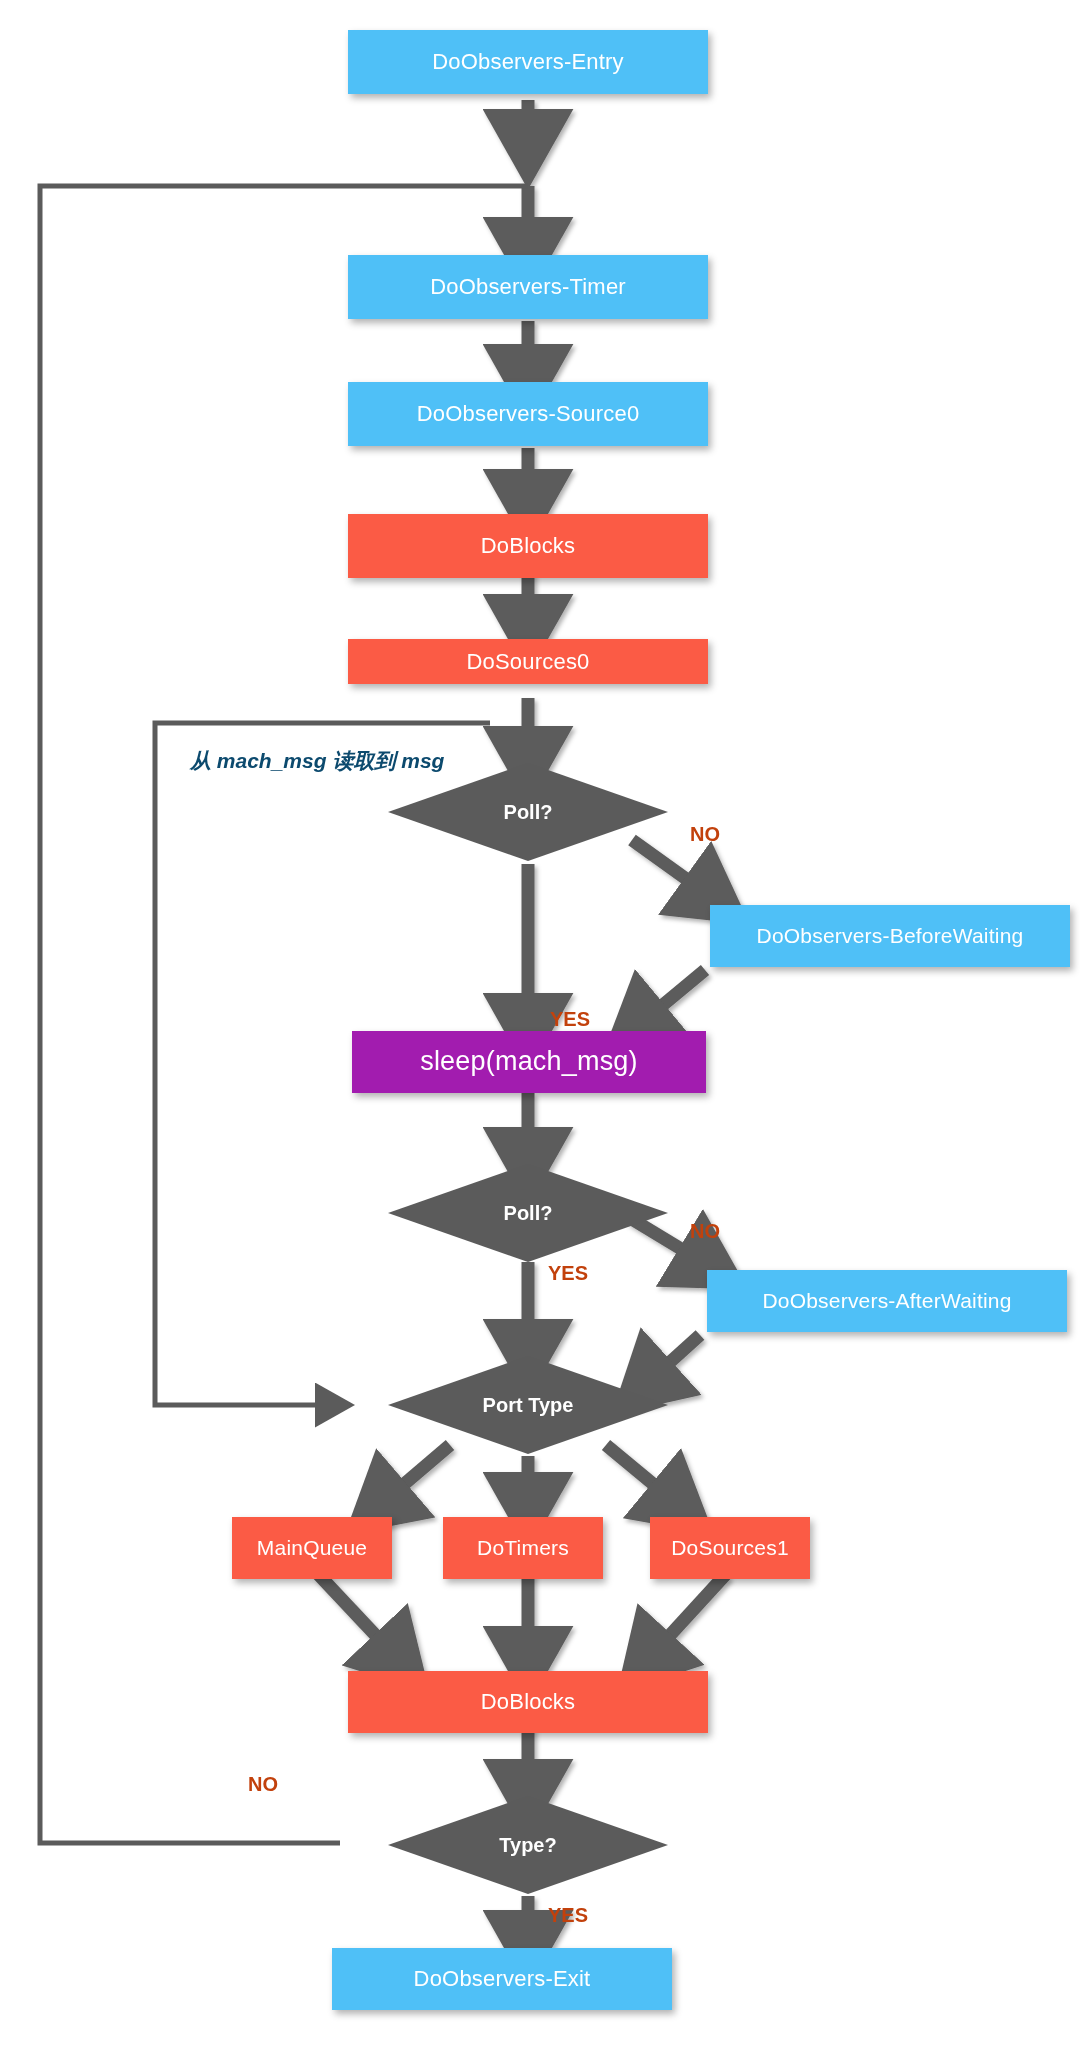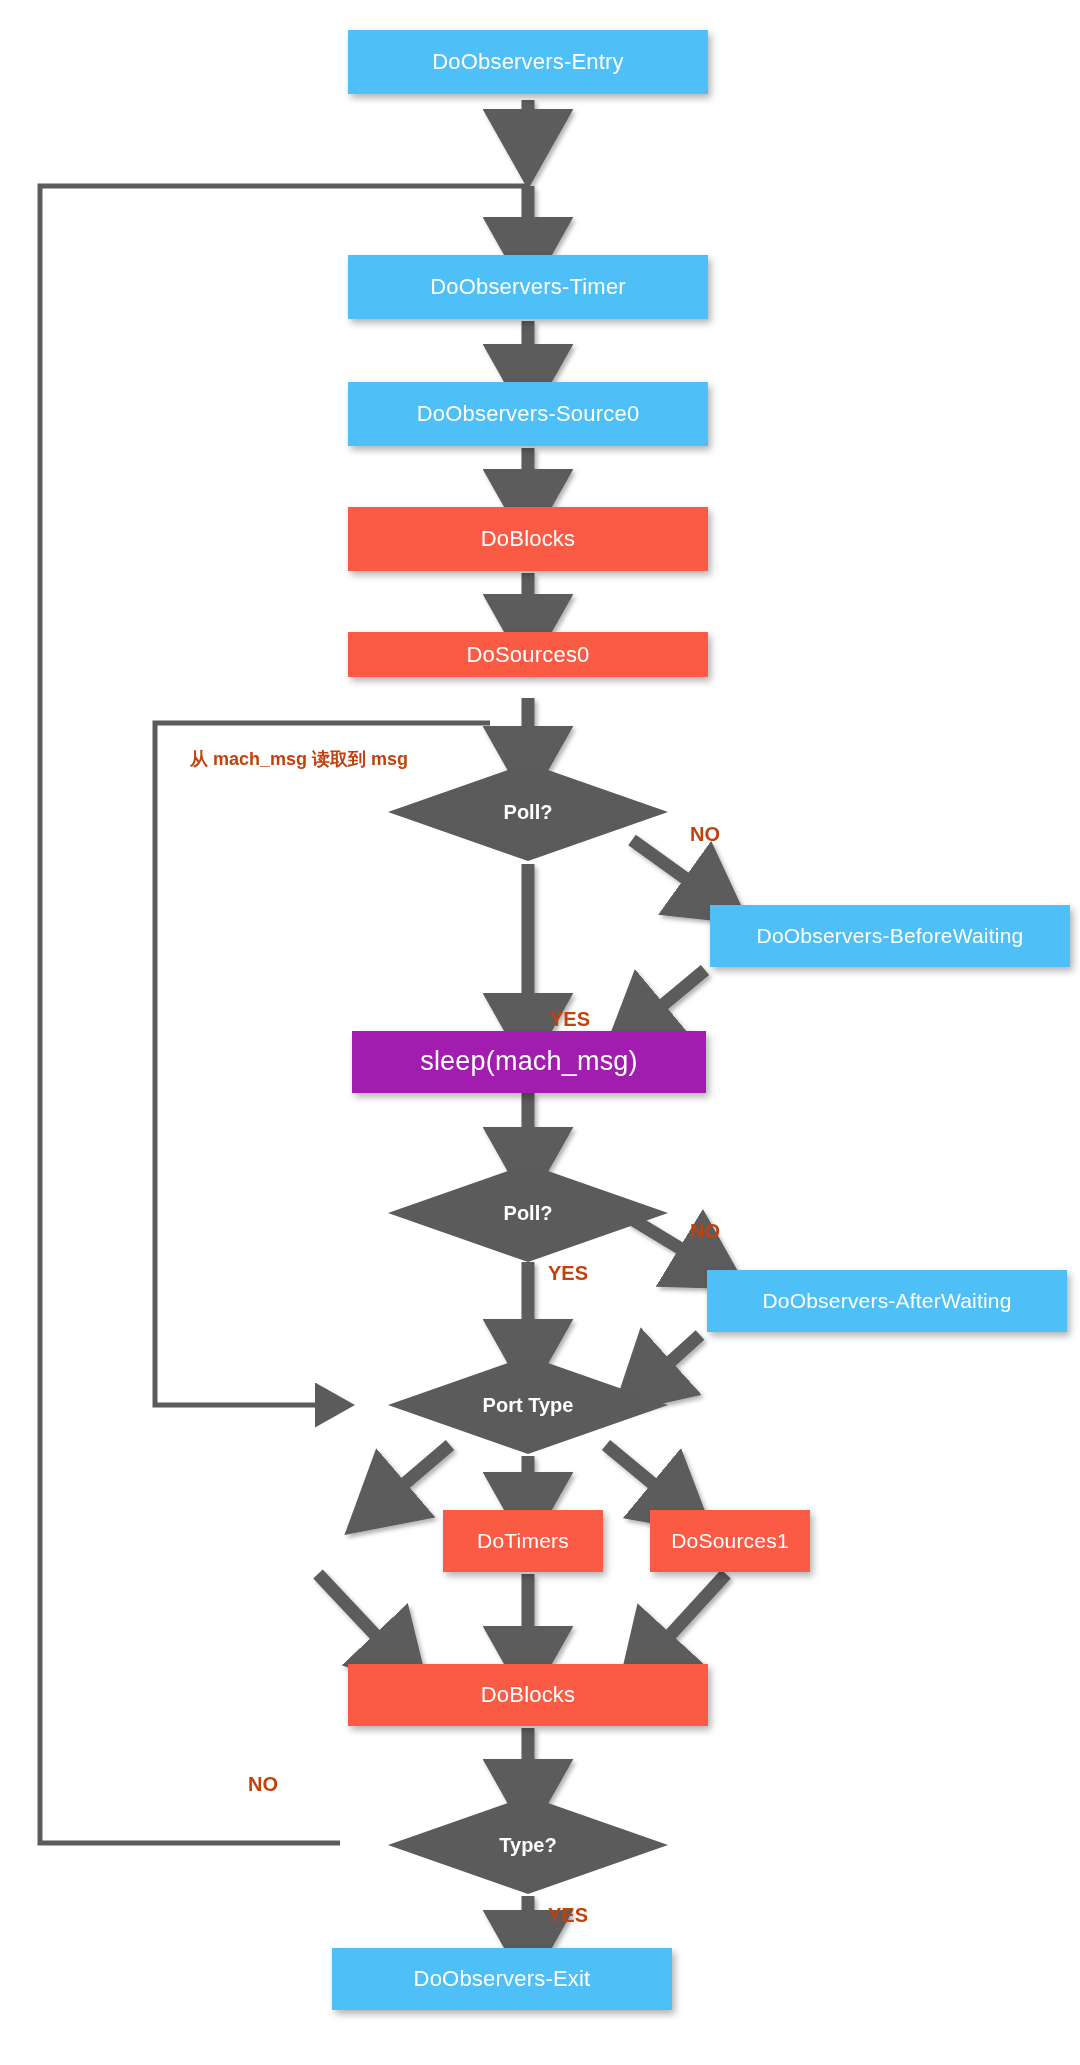--- a/index.html
+++ b/index.html
@@ -34,21 +34,21 @@
     color: #ffffff;
     text-align: center;
     line-height: 1.15;
     letter-spacing: 0.2px;
     user-select: none;
   }
   .node.rect {
     box-shadow: 3px 4px 7px rgba(0,0,0,0.30);
   }
   .node.blue   { background: #4FC0F7; }
-  .node.red    { background: #FB5B45; }
+  .node.red    { background: #FB5B45; margin-top: 7px; }
   .node.gray   { background: #a21caf; }
   .node .lbl {
     display: block;
     padding: 0 6px;
     white-space: nowrap;
   }
   .diamond {
     position: absolute;
     display: flex;
     align-items: center;
@@ -74,25 +74,26 @@
   .edge-label {
     position: absolute;
     color: #c2410c;
     font-weight: bold;
     font-size: 20px;
     white-space: nowrap;
     user-select: none;
   }
   .cn-label {
     position: absolute;
-    color: #c2410c;
+    color: #0c4a6e;
     font-weight: bold;
-    font-size: 18px;
-    white-space: nowrap;
-    user-select: none;
+    font-size: 21px;
+    white-space: nowrap;
+    user-select: none;
+    font-style: italic;
   }
 </style>
 </head>
 <body>
 
 <div id="stage">
 
   <svg id="wires" viewBox="0 0 1080 2065" xmlns="http://www.w3.org/2000/svg">
     <defs>
       <marker id="ah" markerWidth="7" markerHeight="7" refX="2.4" refY="3.5" orient="auto" markerUnits="strokeWidth">
@@ -199,20 +200,23 @@
 
   <div class="node rect blue" style="left:707px; top:1270px; width:360px; height:62px; font-size:21px;">
     <span class="lbl">DoObservers-AfterWaiting</span>
   </div>
 
   <div class="diamond" style="left:388px; top:1356px; width:280px; height:98px; font-size:20px;">
     <span class="dshape"></span>
     <span class="lbl">Port Type</span>
   </div>
 
+  <div class="node rect red" style="left:232px; top:1510px; width:160px; height:62px; font-size:21px;">
+    <span class="lbl">MainQueue</span>
+  </div>
 
   <div class="node rect red" style="left:443px; top:1510px; width:160px; height:62px; font-size:21px;">
     <span class="lbl">DoTimers</span>
   </div>
 
   <div class="node rect red" style="left:650px; top:1510px; width:160px; height:62px; font-size:21px;">
     <span class="lbl">DoSources1</span>
   </div>
 
   <div class="node rect red" style="left:348px; top:1664px; width:360px; height:62px; font-size:22px;">

